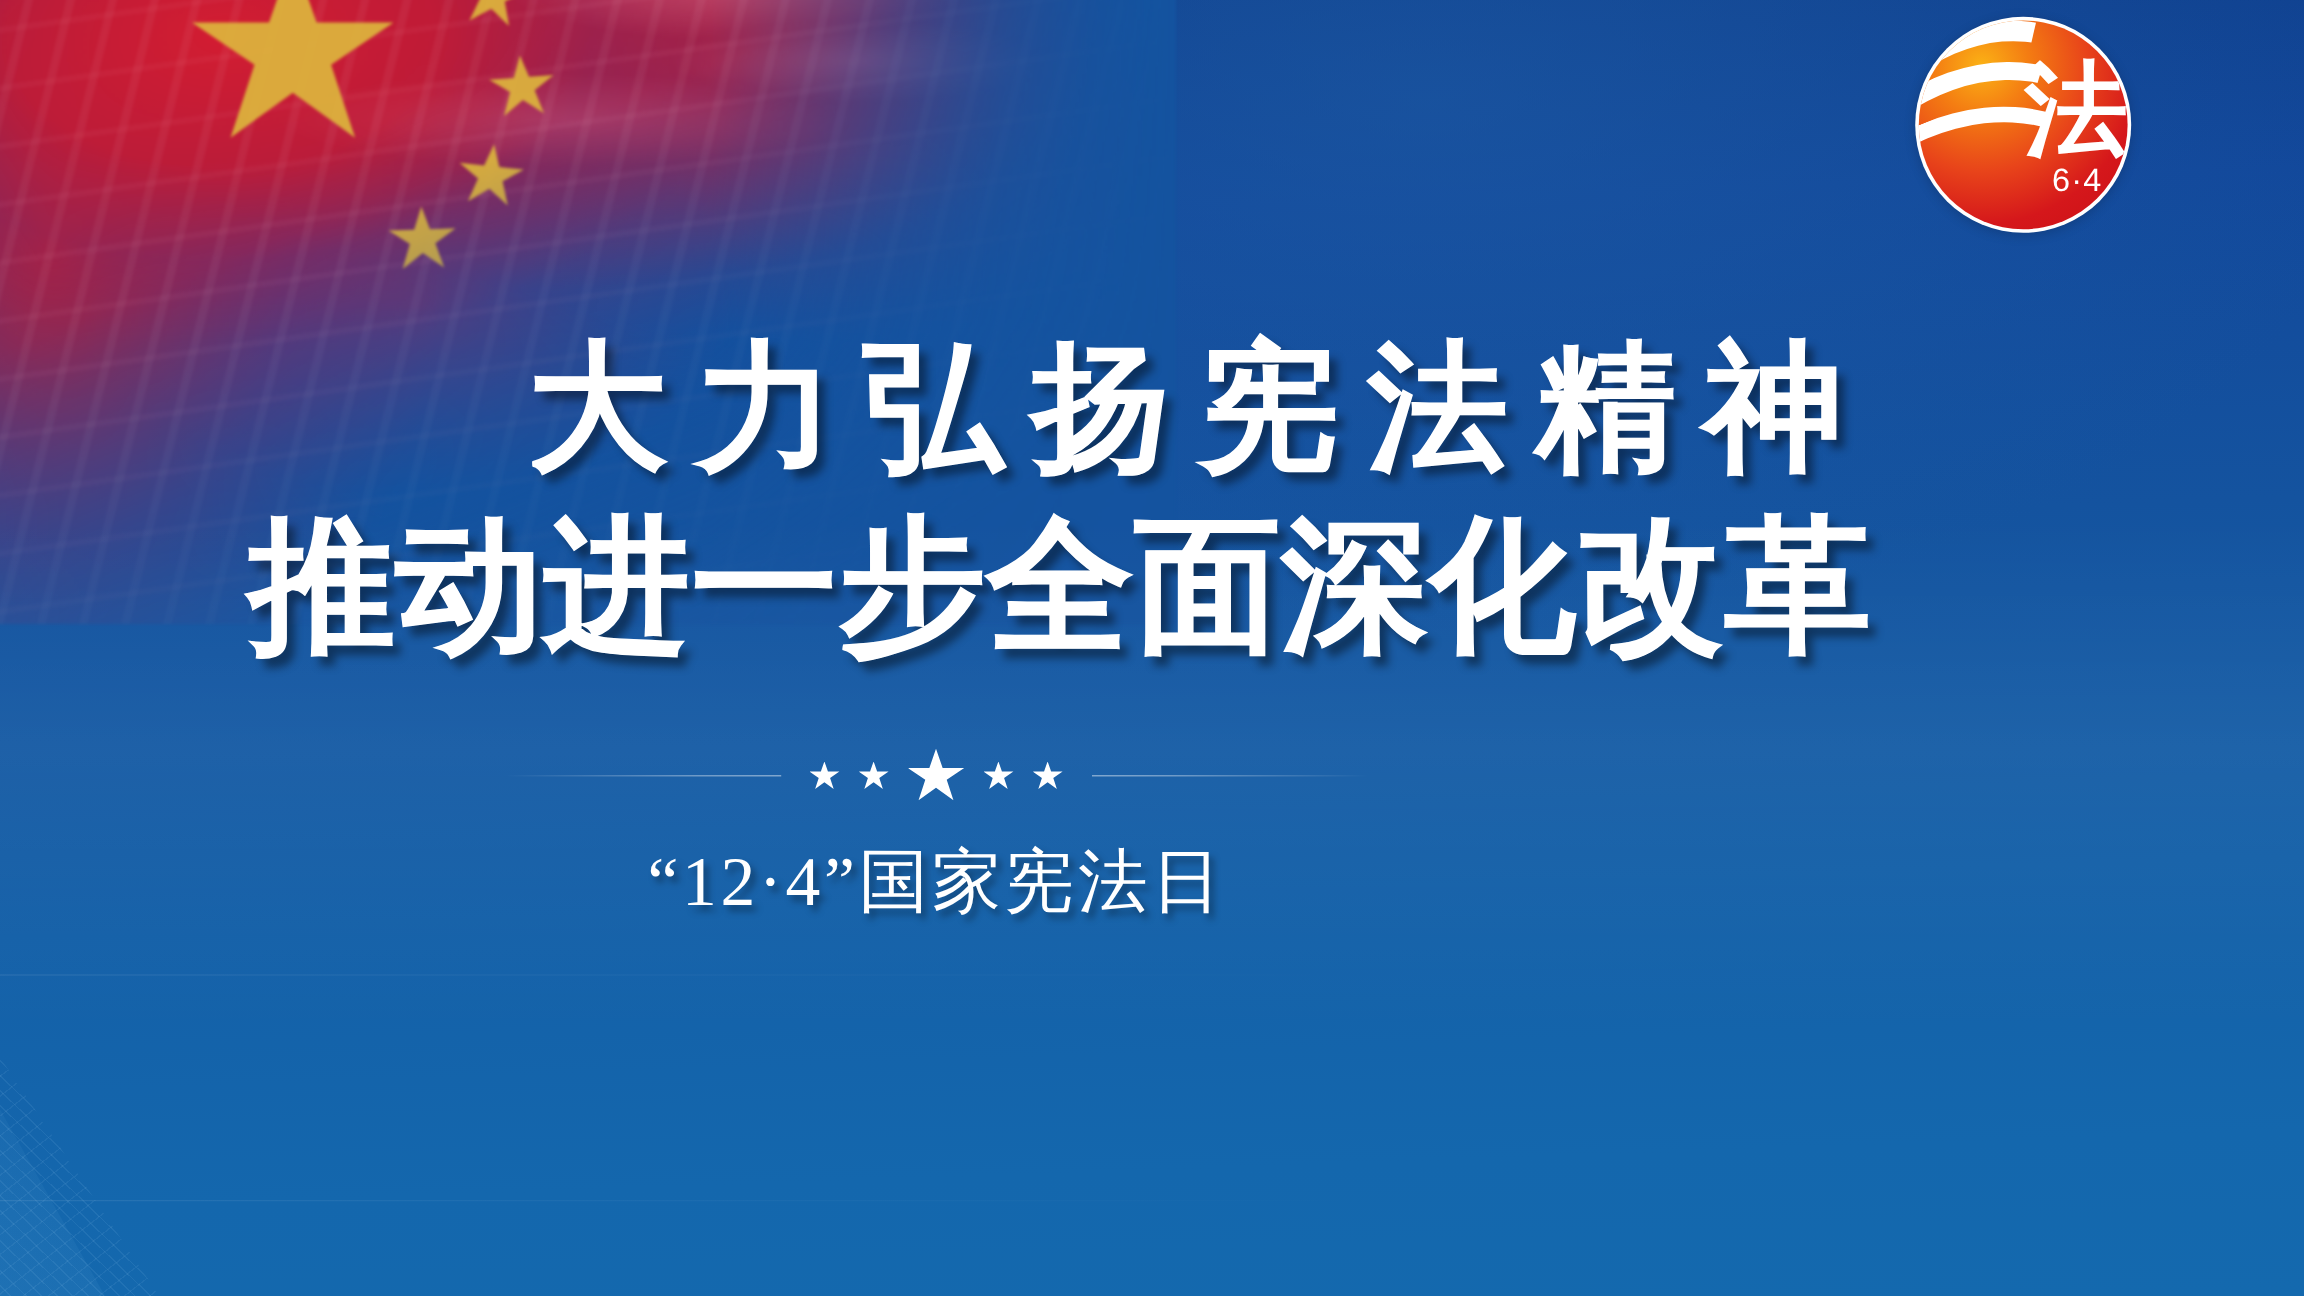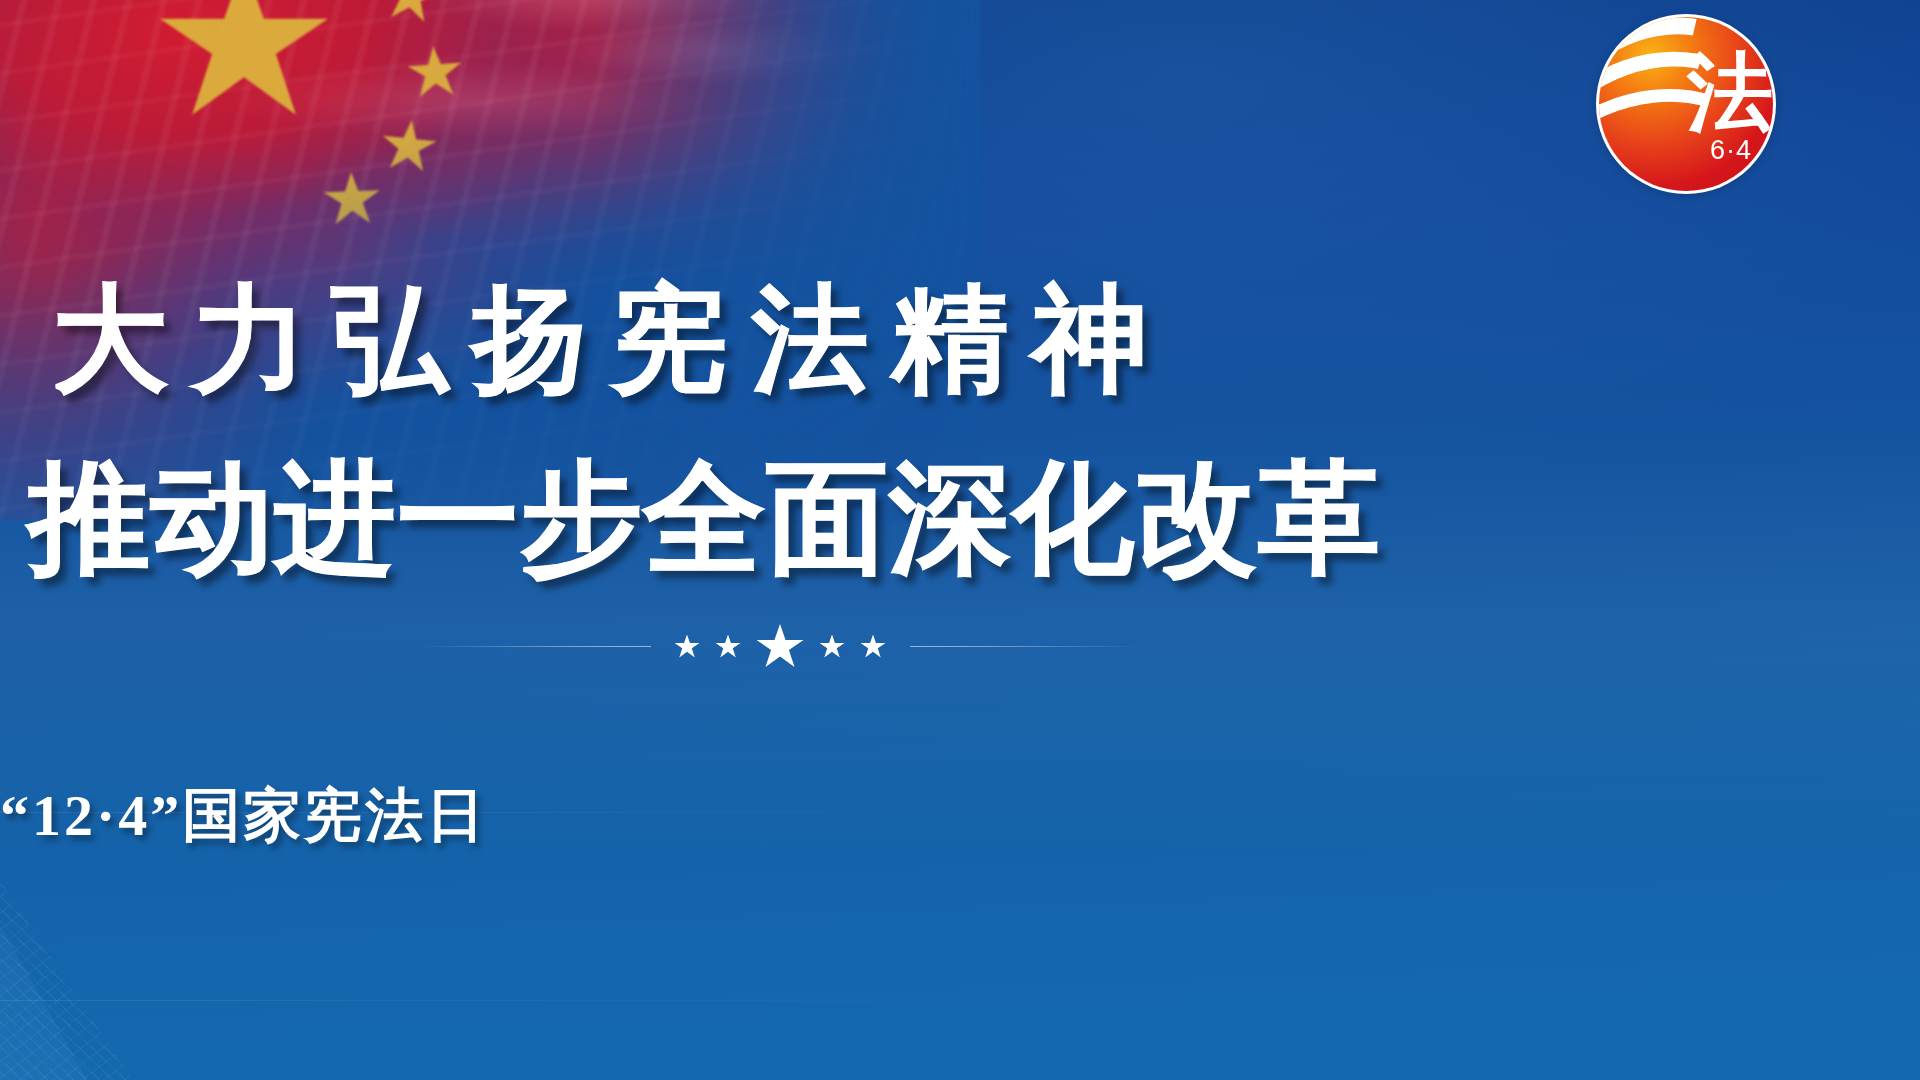--- a/index.html
+++ b/index.html
@@ -134,42 +134,42 @@
     color:#ffffff;
     font-family:"Liberation Sans", sans-serif;
     font-size:27px; font-weight:400; letter-spacing:1px;
     text-align:center;
     line-height:30px;
   }
 
   
   .headline{
     position:absolute; left:0; top:274px; width:1560px;
-    text-align:left;
+    text-align:right;
     padding-left:28px;
   }
   .hl-line{
     color:#ffffff;
     font-family:"Liberation Sans", sans-serif;
     font-weight:bold;
     white-space:nowrap;
     text-shadow:7px 8px 7px rgba(0,0,0,.42);
     -webkit-text-stroke:1px #fff;
   }
   .hl1{
     font-size:116px;
     line-height:130px;
     letter-spacing:24px;
     padding-left:24px;
   }
   .hl2{
     font-size:122px;
     line-height:134px;
     letter-spacing:1px;
-    margin-top:47px;
+    margin-top:17px;
   }
 
   
   .divider{
     position:absolute; left:0; top:624px; width:1560px;
     display:flex; align-items:center; justify-content:center;
     gap:0;
   }
   .div-line{
     height:1px; width:230px;
@@ -181,25 +181,25 @@
   .div-stars{ display:flex; align-items:center; gap:16px; padding:0 24px; }
   .dstar{
     background:#ffffff;
     clip-path:polygon(50% 0%,61.8% 35.5%,100% 35.5%,69% 57.5%,80.9% 95.5%,50% 72%,19.1% 95.5%,31% 57.5%,0% 35.5%,38.2% 35.5%);
   }
   .s-sm{ width:25px; height:24px; }
   .s-lg{ width:47px; height:45px; }
 
   
   .subtitle{
-    position:absolute; left:0; top:777px; width:1560px;
-    text-align:left;
+    position:absolute; left:0; top:696px; width:1560px;
+    text-align:center;
     color:#ffffff;
     font-family:"Liberation Serif", serif;
-    font-weight:bold;
+    font-weight:normal;
     font-size:58px;
     letter-spacing:3px;
     text-shadow:4px 5px 6px rgba(0,0,0,.35);
     white-space:nowrap;
   }
 </style>
 </head>
 <body>
 
 <div class="poster">

